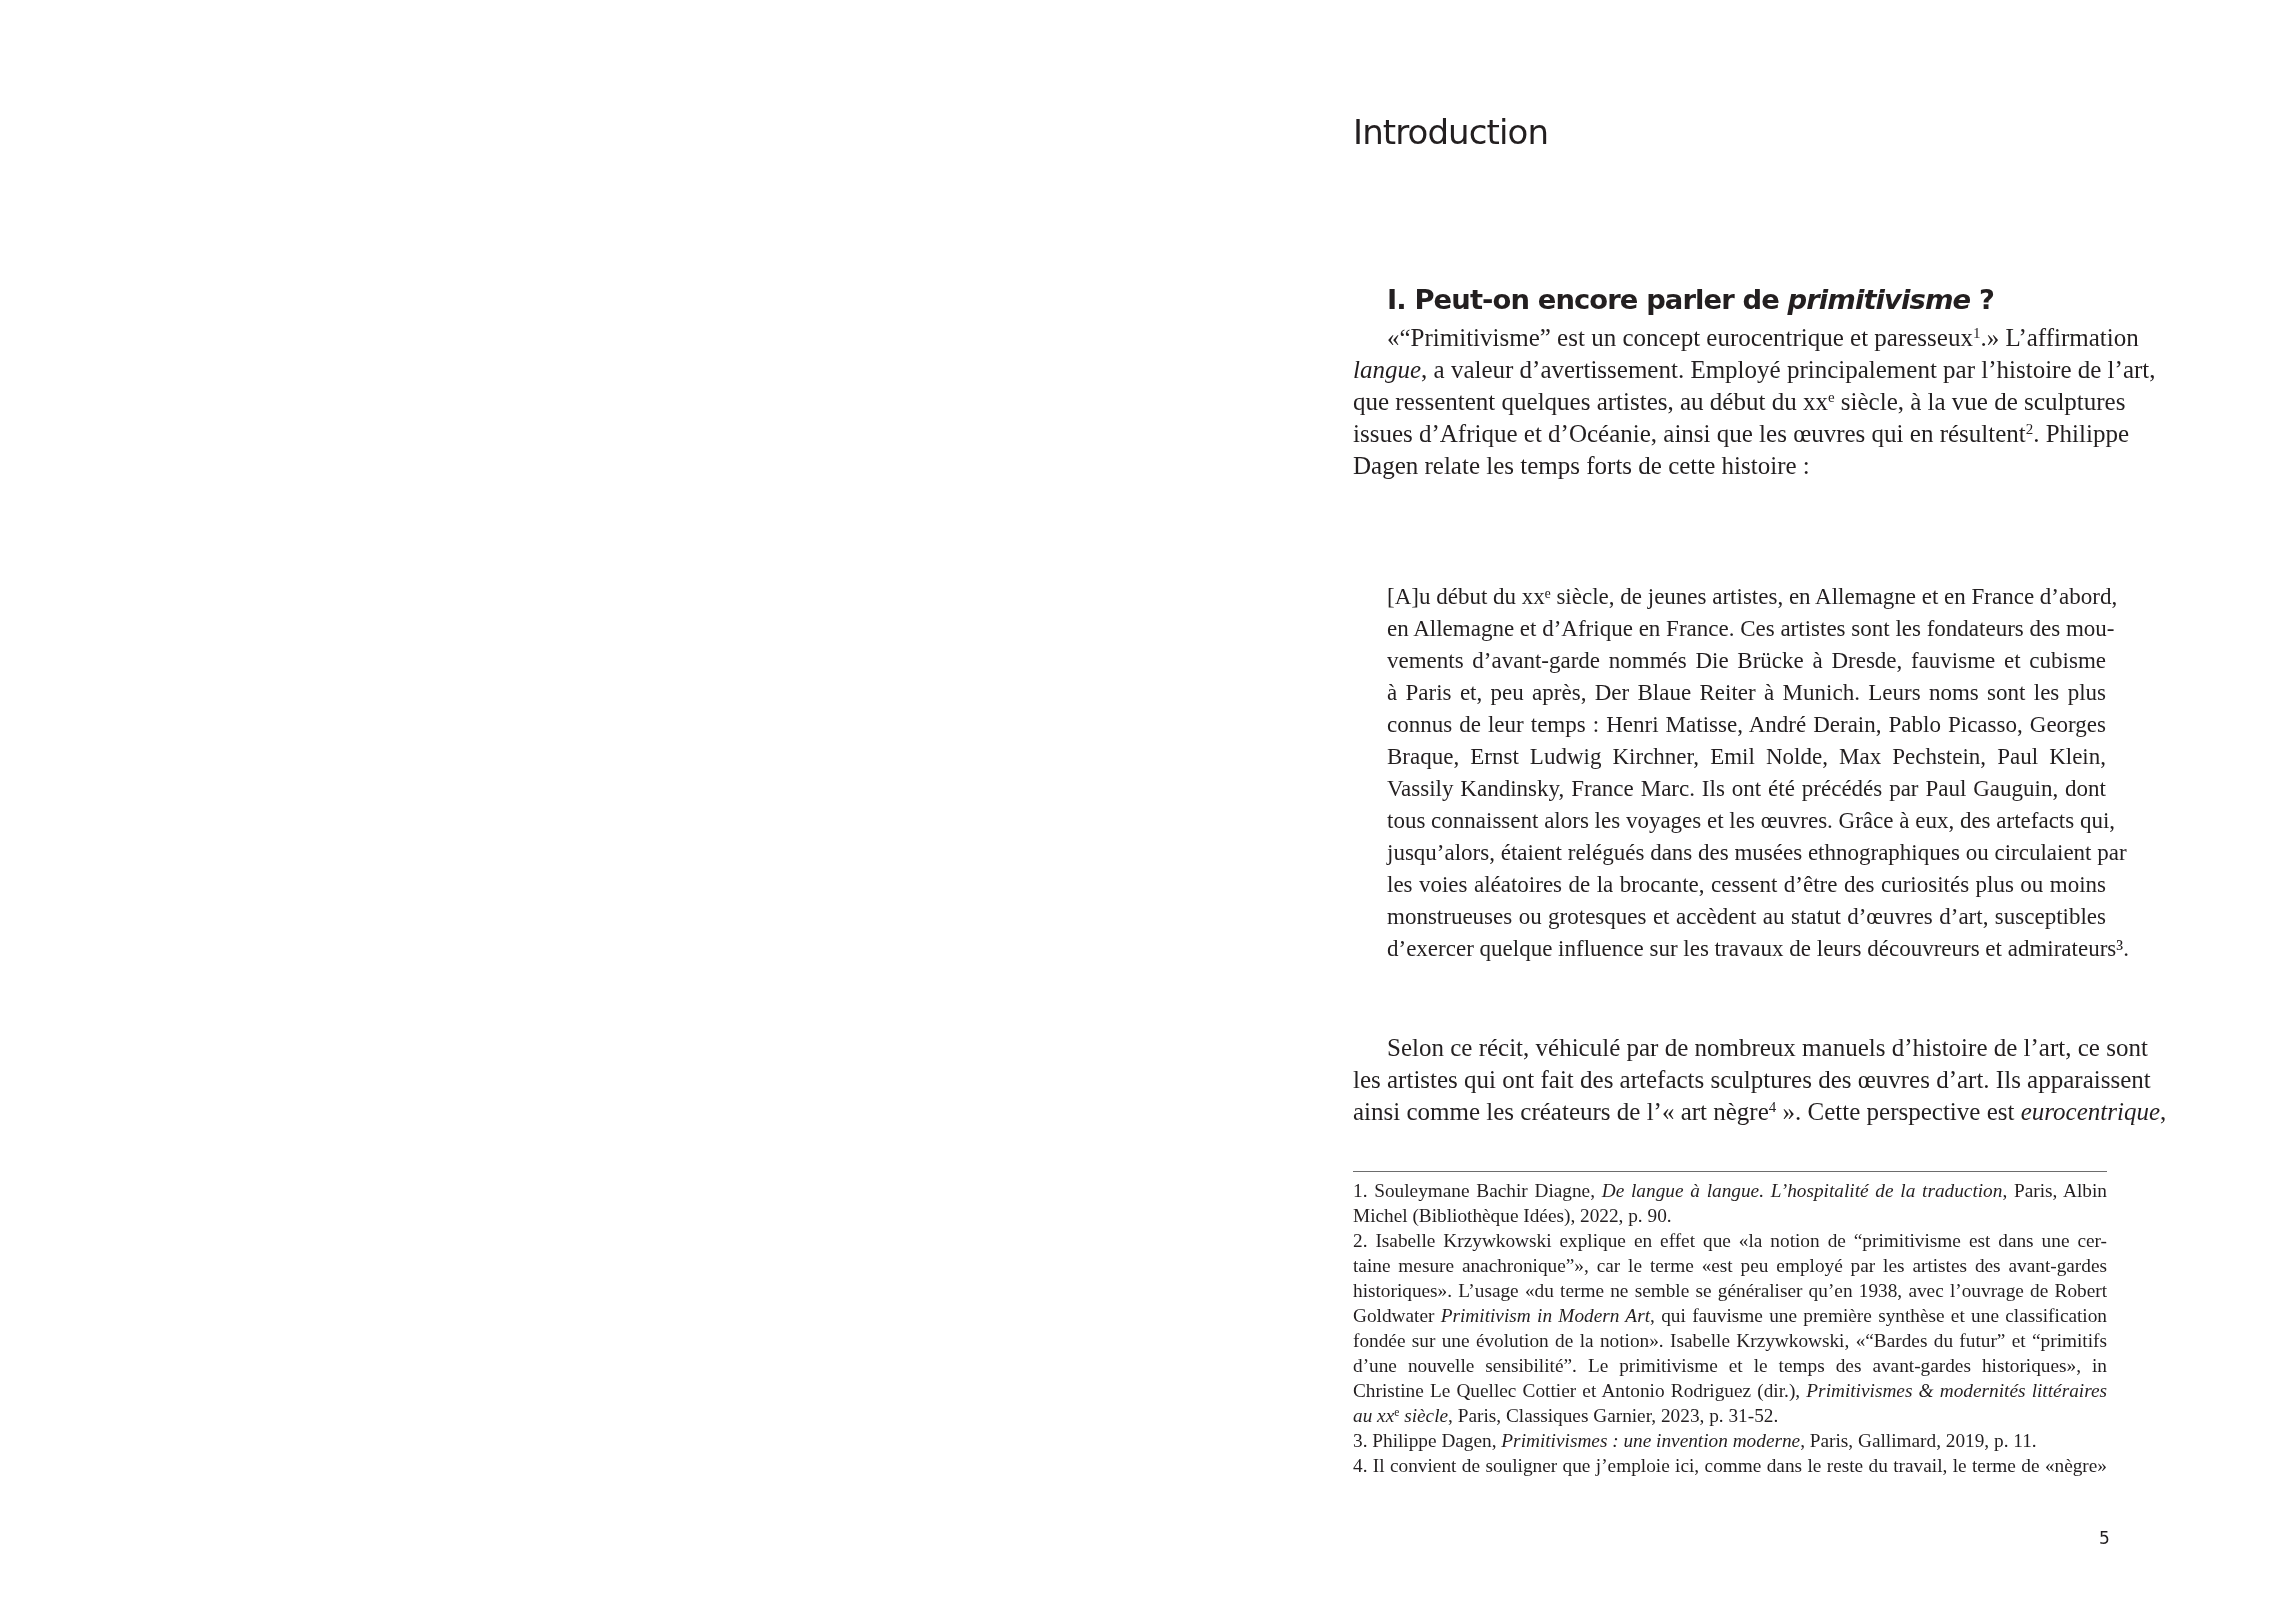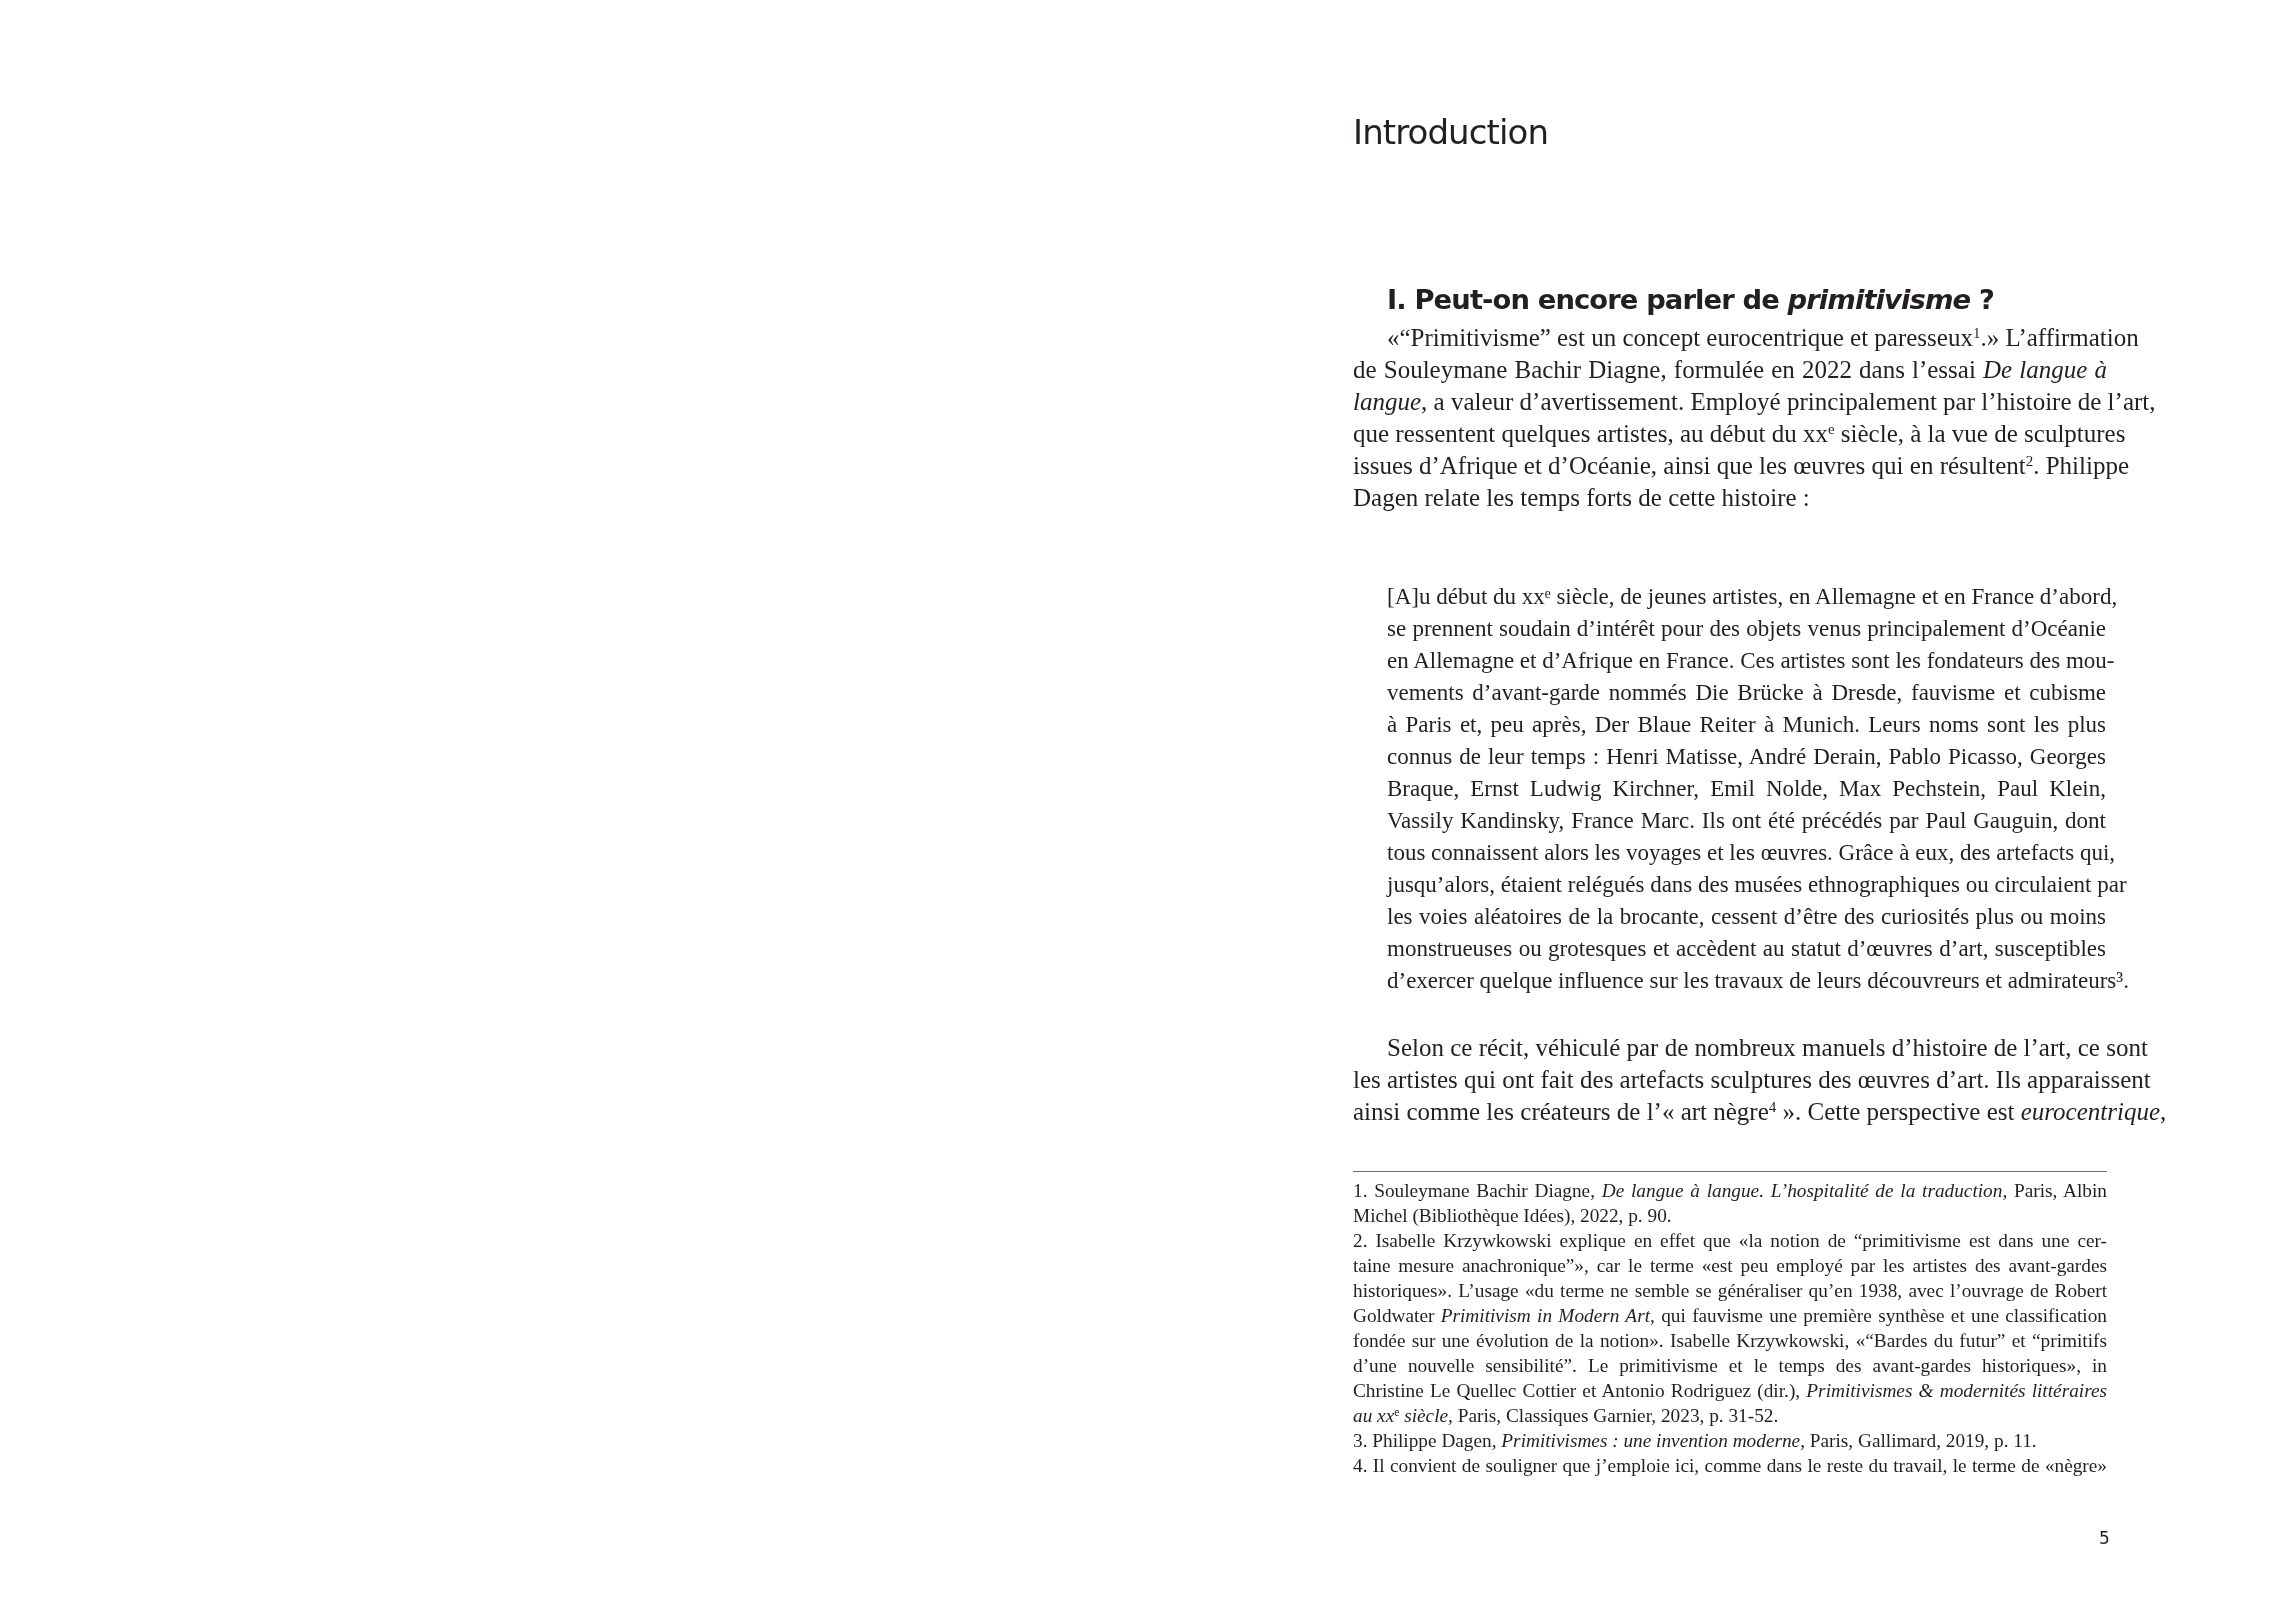--- a/index.html
+++ b/index.html
@@ -30,30 +30,28 @@
 <div class="spread">
   <div class="page-left"></div>
   <div class="page-right"></div>
 
   <h1 class="chapter-title">Introduction</h1>
 
   <h2 class="section-title"><span>I. Peut-on encore parler de </span><em>primitivisme</em><span> ?</span></h2>
 
   <div class="block serif body-text para1">
       <span class="ln indent"><span>«“Primitivisme” est un concept eurocentrique et paresseux</span><sup>1</sup><span>.» L’affirmation</span></span>
-      <span class="ln"><span>de Souleymane Bachir Diagne, formulée en 2022 dans l’essai </span><em>De langue à</em></span>
       <span class="ln"><em>langue</em><span>, a valeur d’avertissement. Employé principalement par l’histoire de l’art,</span></span>
       <span class="ln"><span>que ressentent quelques artistes, au début du xx</span><sup>e</sup><span> siècle, à la vue de sculptures</span></span>
       <span class="ln"><span>issues d’Afrique et d’Océanie, ainsi que les œuvres qui en résultent</span><sup>2</sup><span>. Philippe</span></span>
       <span class="ln last"><span>Dagen relate les temps forts de cette histoire :</span></span>
     </div>
 
   <div class="block serif body-text quote">
       <span class="ln">[A]u début du xxᵉ siècle, de jeunes artistes, en Allemagne et en France d’abord,</span>
-      <span class="ln">se prennent soudain d’intérêt pour des objets venus principalement d’Océanie</span>
       <span class="ln">en Allemagne et d’Afrique en France. Ces artistes sont les fondateurs des mou-</span>
       <span class="ln">vements d’avant-garde nommés Die Brücke à Dresde, fauvisme et cubisme</span>
       <span class="ln">à Paris et, peu après, Der Blaue Reiter à Munich. Leurs noms sont les plus</span>
       <span class="ln">connus de leur temps : Henri Matisse, André Derain, Pablo Picasso, Georges</span>
       <span class="ln">Braque, Ernst Ludwig Kirchner, Emil Nolde, Max Pechstein, Paul Klein,</span>
       <span class="ln">Vassily Kandinsky, France Marc. Ils ont été précédés par Paul Gauguin, dont</span>
       <span class="ln">tous connaissent alors les voyages et les œuvres. Grâce à eux, des artefacts qui,</span>
       <span class="ln">jusqu’alors, étaient relégués dans des musées ethnographiques ou circulaient par</span>
       <span class="ln">les voies aléatoires de la brocante, cessent d’être des curiosités plus ou moins</span>
       <span class="ln">monstrueuses ou grotesques et accèdent au statut d’œuvres d’art, susceptibles</span>

